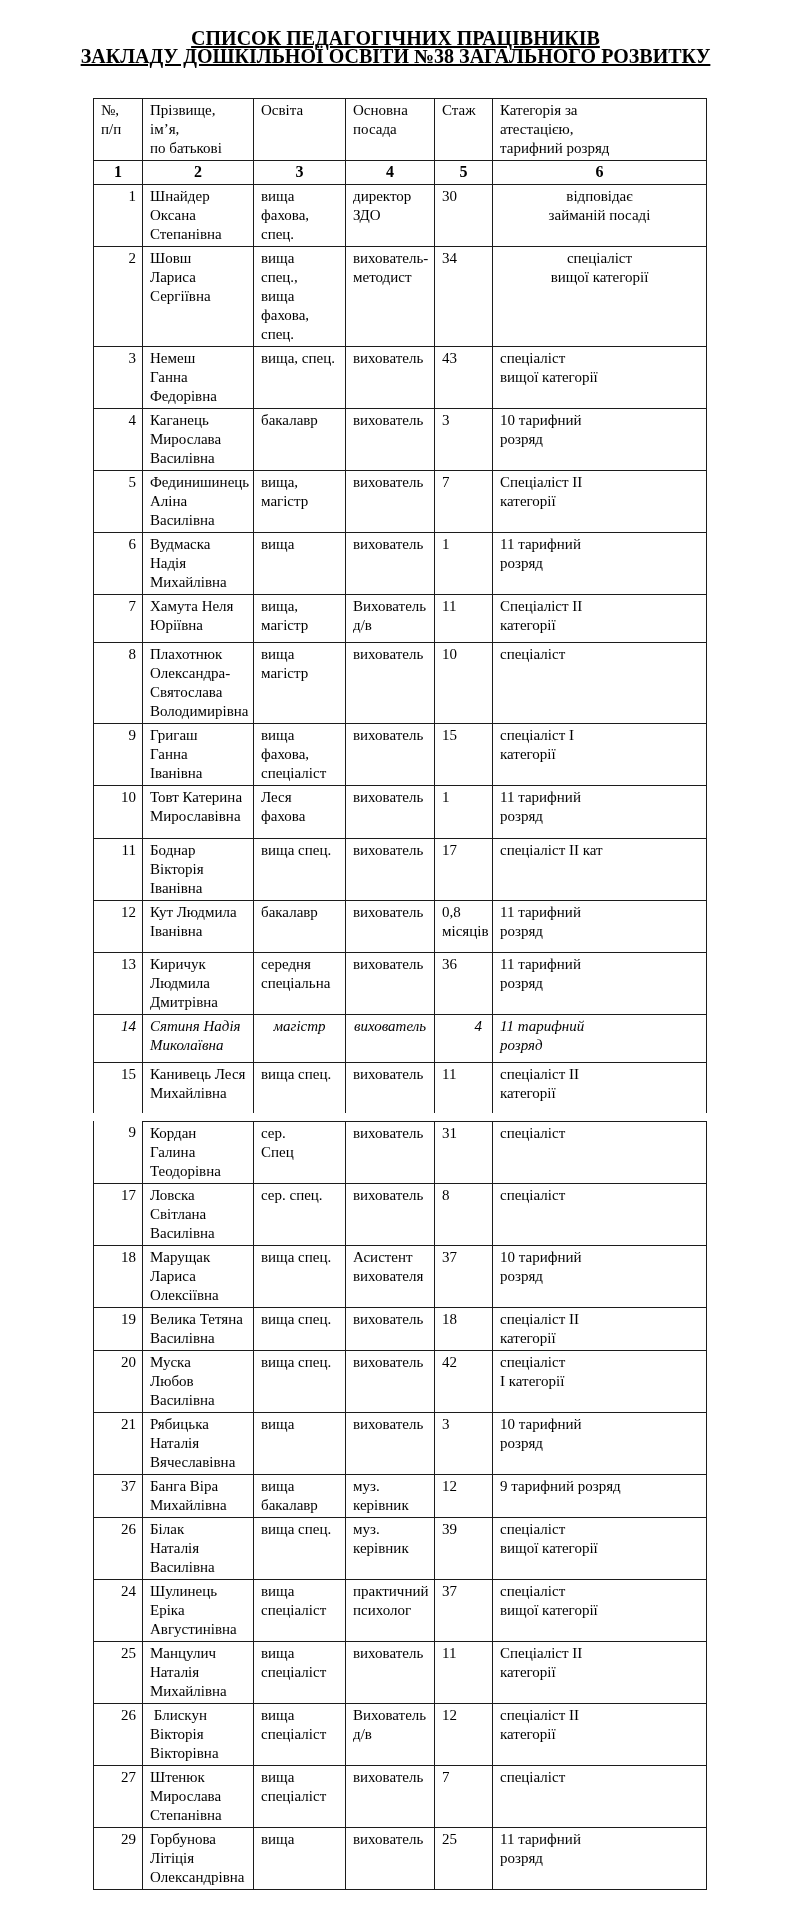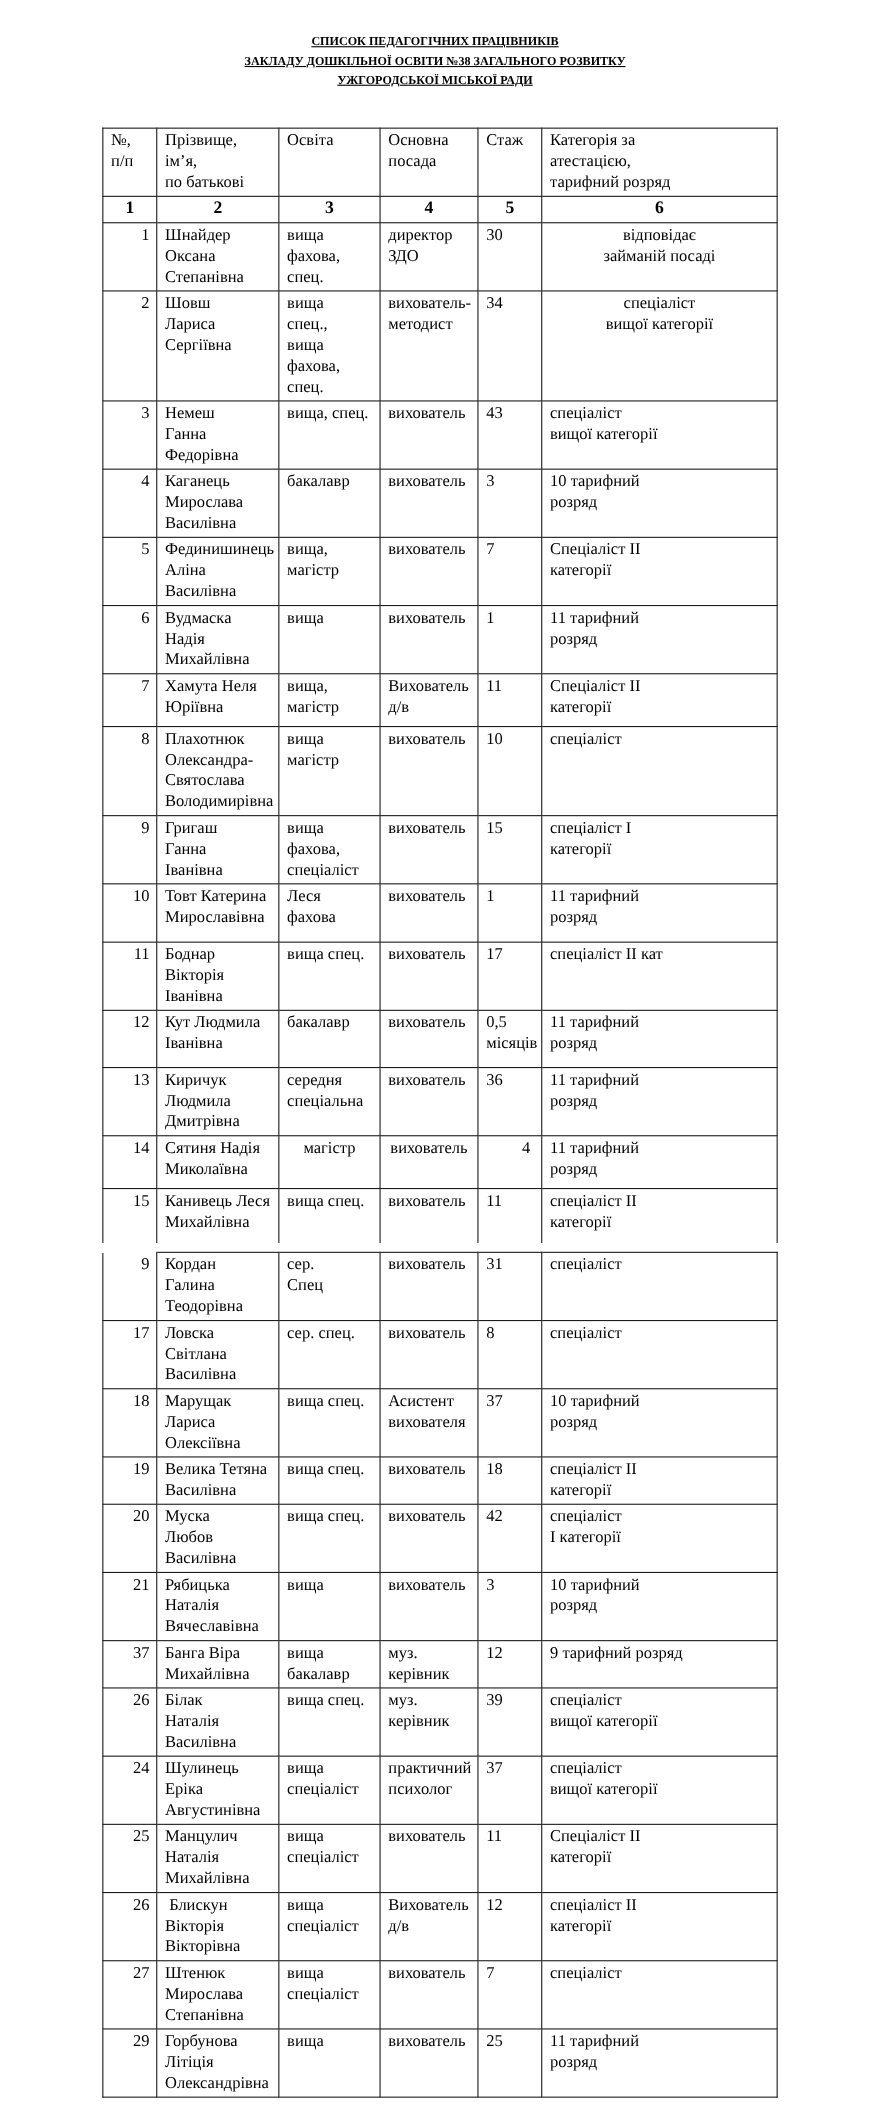--- a/index.html
+++ b/index.html
@@ -3,21 +3,21 @@
 <meta charset="utf-8">
 <style>
   html,body{margin:0;padding:0;background:#ffffff;}
   .page{
     width:791px;height:1920px;background:#ffffff;position:relative;
     font-family:"Liberation Serif","DejaVu Serif",serif;color:#000;
     overflow:hidden;
   }
   .title{
     margin-top:30px;text-align:center;font-weight:bold;
-    font-size:11px;line-height:17.5px;
+    font-size:20px;line-height:17.5px;
   }
   .title div{text-decoration:underline;}
   .tbl-wrap{margin-left:93px;}
   table{
     border-collapse:collapse;table-layout:fixed;width:613px;
     font-size:15px;line-height:19px;
   }
   th,td{
     border:1.5px solid #1c1c1c;vertical-align:top;
     padding:2px 7px 2px 7px;white-space:pre-line;overflow:hidden;
@@ -34,21 +34,20 @@
   .al-right{text-align:right;padding-right:10px;}
 </style>
 </head>
 <body>
 
 <div class="page">
 
   <div class="title">
     <div>СПИСОК ПЕДАГОГІЧНИХ ПРАЦІВНИКІВ</div>
     <div>ЗАКЛАДУ ДОШКІЛЬНОЇ ОСВІТИ №38 ЗАГАЛЬНОГО РОЗВИТКУ</div>
-    <div>УЖГОРОДСЬКОЇ МІСЬКОЇ РАДИ</div>
   </div>
 
   <div class="tbl-wrap">
     <table class="t1">
       <colgroup>
           <col style="width: 49px;">
           <col style="width: 111px;">
           <col style="width: 92px;">
           <col style="width: 89px;">
           <col style="width: 58px;">
@@ -199,38 +198,38 @@
             <td class="c4">вихователь</td>
             <td class="c5">17</td>
             <td class="c6">спеціаліст II кат</td>
           </tr>
           <tr style="height: 52px;">
             <td class="c1">12</td>
             <td class="c2">Кут Людмила
 Іванівна</td>
             <td class="c3">бакалавр</td>
             <td class="c4">вихователь</td>
-            <td class="c5">0,5
+            <td class="c5">0,8
 місяців</td>
             <td class="c6">11 тарифний
 розряд</td>
           </tr>
           <tr style="height: 57px;">
             <td class="c1">13</td>
             <td class="c2">Киричук
 Людмила
 Дмитрівна</td>
             <td class="c3">середня
 спеціальна</td>
             <td class="c4">вихователь</td>
             <td class="c5">36</td>
             <td class="c6">11 тарифний
 розряд</td>
           </tr>
-          <tr style="height: 48px;">
+          <tr style="height: 48px; font-style: italic;">
             <td class="c1">14</td>
             <td class="c2">Сятиня Надія
 Миколаївна</td>
             <td class="c3 al-center">магістр</td>
             <td class="c4 al-center">вихователь</td>
             <td class="c5 al-right">4</td>
             <td class="c6">11 тарифний
 розряд</td>
           </tr>
           <tr style="height: 50px;">

